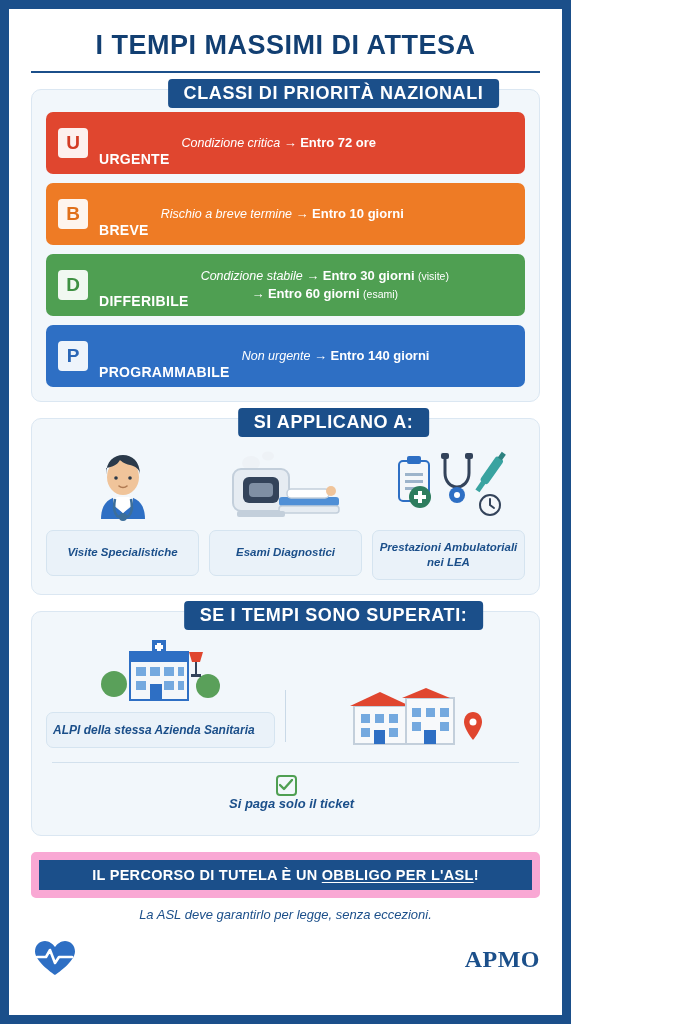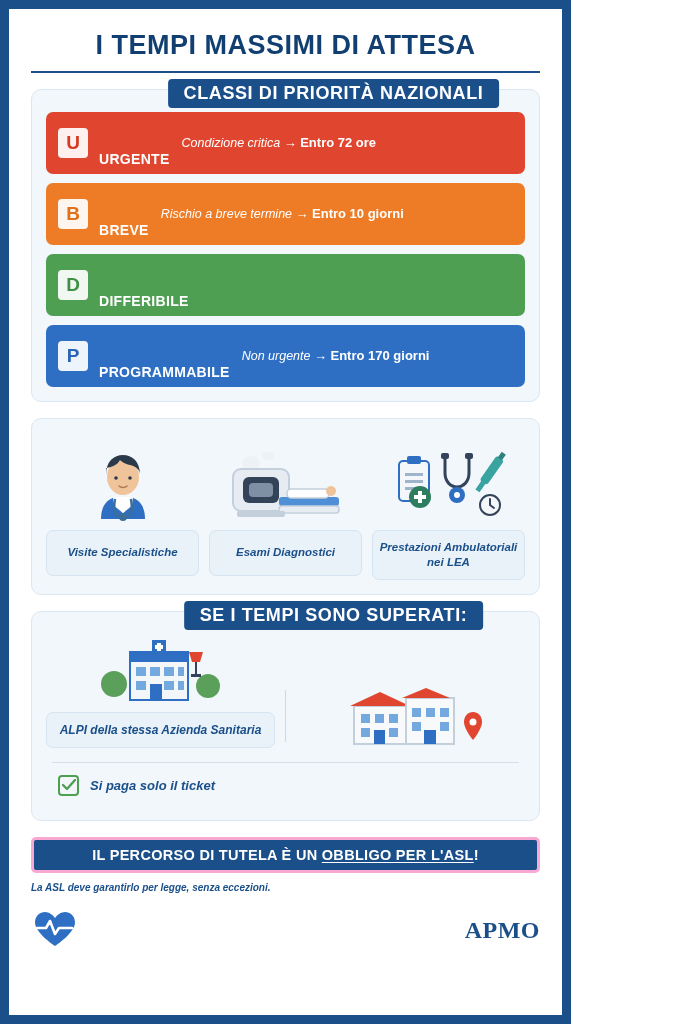--- a/index.html
+++ b/index.html
@@ -141,21 +141,21 @@
     display: flex; align-items: center; justify-content: center;
   }
 
   
   .exceed-grid {
     display: flex;
     gap: 8px;
     margin-top: 4px;
     align-items: flex-end;
   }
-  .exceed-col { flex: 1; text-align: center; }
+  .exceed-col { flex: 1; }
   .exceed-art {
     height: 66px;
     display: flex; align-items: flex-end; justify-content: center;
   }
   .exceed-label {
     margin-top: 8px;
     background: #eaf2f9;
     border: 1px solid #d5e4f0;
     border-radius: 7px;
     padding: 10px 6px;
@@ -171,54 +171,55 @@
     margin: 52px 2px 6px 2px;
   }
   .thin-rule {
     height: 1px;
     background: #d3e1ed;
     margin: 14px 6px 12px 6px;
   }
   .check-row {
     display: flex; align-items: center;
     margin: 0 0 10px 12px;
+    flex-direction: column;
   }
   .check-box {
     width: 21px; height: 21px;
     border: 2px solid #4f9f52;
     border-radius: 4px;
     display: flex; align-items: center; justify-content: center;
     margin-right: 11px;
     flex: 0 0 auto;
   }
   .check-box svg { display: block; }
   .check-text {
     font-size: 13px; font-weight: bold; font-style: italic;
     color: #1b4f8a;
   }
 
   
   .oblig-wrap { margin-top: 16px; }
   .oblig-bar {
     background: #1b4f8a;
-    border: 3px solid #f9a8d4;
+    border: 8px solid #f9a8d4;
     border-radius: 5px;
     color: #ffffff;
     text-align: center;
     font-size: 14.5px;
     font-weight: bold;
     letter-spacing: 0.3px;
     padding: 7px 8px;
   }
   .oblig-bar u { text-decoration: underline; text-underline-offset: 2px; }
   .oblig-sub {
     margin-top: 9px;
-    text-align: left;
-    font-size: 10px;
-    font-weight: bold;
+    text-align: center;
+    font-size: 13px;
+    font-weight: normal;
     font-style: italic;
     color: #1b4f8a;
   }
 
   
   .footer {
     margin-top: 16px;
     display: flex; align-items: center; justify-content: space-between;
     gap: 9px;
     font-family: Liberation Serif, serif;
@@ -258,34 +259,45 @@
       <div class="desc">
         <span>Rischio a breve termine</span>
         <b>→</b>
         <b>Entro 10 giorni</b>
       </div>
     </div>
 
     <div class="prio p-d">
       <div class="letterbox">D</div>
       <div class="name">DIFFERIBILE</div>
+      <div class="desc">
+        <span>Condizione stabile</span>
+        <b>→</b>
+        <b>Entro 30 giorni</b>
+        <span class="note">(visite)</span>
+        <br>
+        <b>→</b>
+        <b>Entro 60 giorni</b>
+        <span class="note">(esami)</span>
+      </div>
     </div>
 
     <div class="prio p-p">
       <div class="letterbox">P</div>
       <div class="name">PROGRAMMABILE</div>
       <div class="desc">
         <span>Non urgente</span>
         <b>→</b>
-        <b>Entro 170 giorni</b>
+        <b>Entro 140 giorni</b>
       </div>
     </div>
   </div>
 
   <div class="section">
+    <div class="banner">SI APPLICANO A:</div>
     <div class="apply-grid">
 
       <div class="apply-card">
         <div class="apply-art">
           <svg width="84" height="74" viewBox="0 0 84 74">
             <path d="M20 72c0-16 9-23 22-23s22 7 22 23z" fill="#2e6fc4"></path>
             <path d="M32 48h20v10l-10 8-10-8z" fill="#f4f7fa"></path>
             <path d="M42 66l-10-10 4-6h12l4 6z" fill="#ffffff"></path>
             <ellipse cx="42" cy="30" rx="16" ry="18" fill="#f0c49a"></ellipse>
             <path d="M25 28c0-14 8-20 17-20s17 6 17 20c0-6-5-9-10-10-6-1-10-5-10-5s-3 7-14 8z" fill="#2b3a4a"></path>

